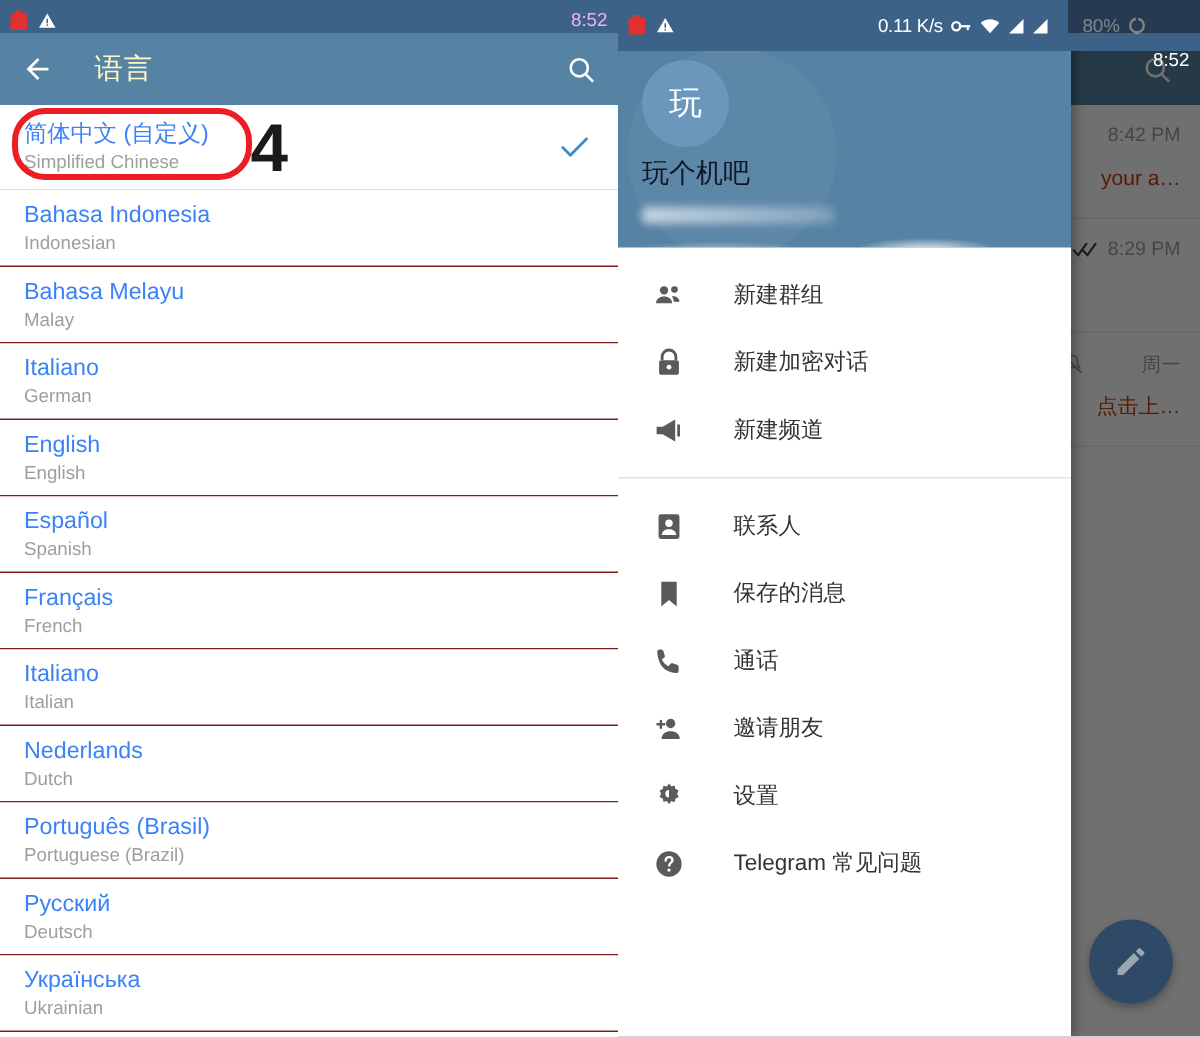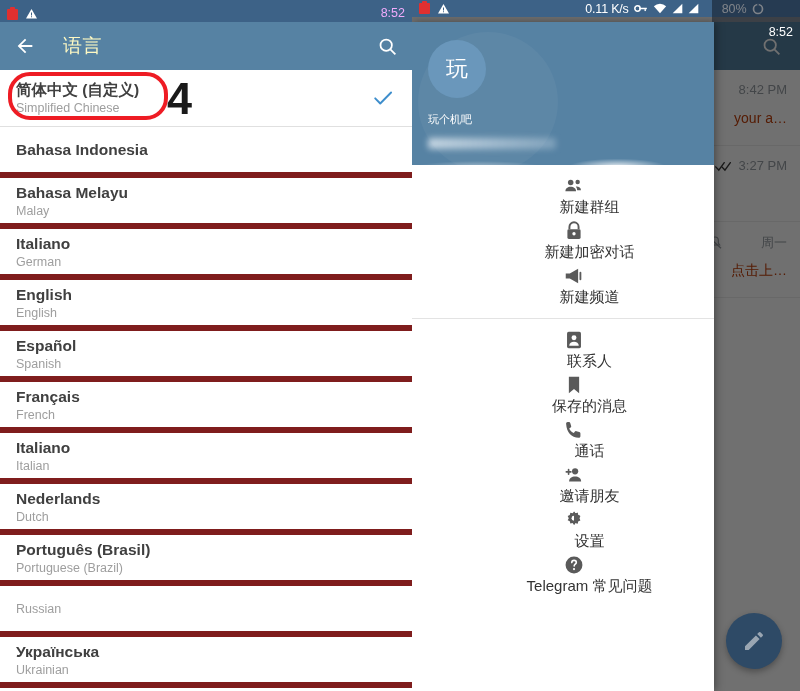--- a/index.html
+++ b/index.html
@@ -32,43 +32,43 @@
     height: 48px; background: #5682a3; display: flex; align-items: center;
     padding: 0 14px; color: #fef9c3;
   }
   .appbar-title { font-size: 19px; font-weight: 500; margin-left: 27px; letter-spacing: .5px; }
   .appbar-spacer { flex: 1; }
 
   .lang-list { background: #fff; }
   .lang-row {
     position: relative; height: 51px; padding: 0 16px;
     display: flex; flex-direction: column; justify-content: center;
-    border-bottom: 6px solid #7f1d1d; background: #fff;
+    border-bottom: 1px solid #7f1d1d; background: #fff;
   }
   .lang-row.first { height: 57px; border-bottom: 1px solid #e0e0e0; }
-  .lang-name { font-size: 15.5px; color: #404040; line-height: 19px; font-weight: 700; }
+  .lang-name { font-size: 15.5px; color: #3b82f6; line-height: 19px; font-weight: 400; }
   .lang-sub { font-size: 12.5px; color: #9e9e9e; line-height: 16px; margin-top: 1px; }
   .check {
     position: absolute; right: 18px; top: 50%; transform: translateY(-50%);
   }
 
   .annot-box {
     position: absolute; left: 8px; top: 72px; width: 160px; height: 48px;
     border: 4px solid #ee1c24; border-radius: 22px; pointer-events: none; z-index: 6;
   }
   .annot-num {
     position: absolute; left: 167px; top: 76px; z-index: 7;
     font-size: 45px; font-weight: 700; color: #1a1a1a;
     font-family: "Liberation Sans", sans-serif; line-height: 45px;
   }
 
   
   .panel-right { position: relative; width: 388px; height: 691px; background: #6e6e6e; overflow: hidden; }
 
-  .statusbar-dim { height: 17px; background: #3d6287; display:flex; align-items:center; padding: 0 7px; color:#fff; font-size:12.5px; }
+  .statusbar-dim { height: 34px; background: #3d6287; display:flex; align-items:center; padding: 0 7px; color:#fff; font-size:12.5px; }
   .sb-dim-right-mask {
     position: absolute; right: 0; top: 0; width: 88px; height: 22px;
     background: rgba(20,28,38,.55);
   }
 
   .chatlist-bg { position: absolute; left: 0; top: 22px; right: 0; bottom: 0; background: #fff; }
   .cl-appbar { height: 48px; background: #5682a3; position: relative; }
   .cl-search { position: absolute; right: 18px; top: 14px; }
   .cl-row { position: relative; height: 76px; border-bottom: 1px solid #ececec; padding: 11px 14px 0 0; }
   .cl-meta { position: absolute; right: 13px; top: 12px; display:flex; align-items:center; gap: 5px; font-size: 13px; color: #9aa0a6; }
@@ -93,35 +93,35 @@
     height: 143px; background: #5682a3; position: relative; padding: 18px 16px 0 16px;
     flex: none; overflow: hidden;
   }
   .dh-glow { position:absolute; left:6px; top:10px; width:140px; height:140px; border-radius:50%; background: rgba(255,255,255,.045); }
   .dh-avatar {
     width: 58px; height: 58px; border-radius: 50%; background: #6a97bb;
     display: flex; align-items: center; justify-content: center;
     color: #fff; font-size: 22px; position: relative; z-index: 2;
   }
   .dh-name {
-    position: absolute; left: 16px; bottom: 38px; color: #ffffff; font-size: 11px; z-index: 2;
+    position: absolute; left: 16px; bottom: 38px; color: #0f172a; font-size: 18px; z-index: 2;
   }
   .dh-phone {
     position: absolute; left: 16px; bottom: 16px; width: 128px; height: 11px; z-index: 2;
     background: linear-gradient(90deg, rgba(235,242,248,.72), rgba(226,236,245,.5) 55%, rgba(226,236,245,.28));
     filter: blur(3px); border-radius: 3px;
   }
   .dh-cloud {
     position: absolute; left: 0; right: 0; bottom: -2px; height: 20px; z-index: 1;
     background: radial-gradient(ellipse 70px 12px at 68% 100%, rgba(255,255,255,.9), rgba(255,255,255,0) 70%),
                 radial-gradient(ellipse 90px 9px at 22% 102%, rgba(255,255,255,.45), rgba(255,255,255,0) 72%);
   }
 
   .drawer-menu { flex: 1; padding-top: 9px; background: #fff; }
-  .dm-item { height: 45px; display: flex; align-items: center; padding-left: 22px; flex-direction: column; }
+  .dm-item { height: 45px; display: flex; align-items: center; padding-left: 22px; }
   .dm-icon { width: 24px; height: 24px; display:flex; align-items:center; justify-content:center; flex: none; }
   .dm-label { margin-left: 31px; font-size: 15px; color: #333333; }
   .dm-sep { height: 1px; background: #e3e3e3; margin: 9px 0 9px 0; }
 
   svg { display: block; }
 </style>
 </head>
 <body>
 
 <div class="screen">
@@ -195,20 +195,21 @@
           <div class="lang-name">简体中文 (自定义)</div>
           <div class="lang-sub">Simplified Chinese</div>
           <span class="check">
             <svg width="22" height="22" viewBox="0 0 24 24">
               <path d="M3.5 12.4 L9 18 L20.8 6" fill="none" stroke="#3e8ecc" stroke-width="2.1" stroke-linecap="round" stroke-linejoin="round"></path>
             </svg>
           </span>
         </div>
         <div class="lang-row">
           <div class="lang-name">Bahasa Indonesia</div>
+          <div class="lang-sub">Indonesian</div>
         </div>
         <div class="lang-row">
           <div class="lang-name">Bahasa Melayu</div>
           <div class="lang-sub">Malay</div>
         </div>
         <div class="lang-row">
           <div class="lang-name">Italiano</div>
           <div class="lang-sub">German</div>
         </div>
         <div class="lang-row">
@@ -229,21 +230,22 @@
         </div>
         <div class="lang-row">
           <div class="lang-name">Nederlands</div>
           <div class="lang-sub">Dutch</div>
         </div>
         <div class="lang-row">
           <div class="lang-name">Português (Brasil)</div>
           <div class="lang-sub">Portuguese (Brazil)</div>
         </div>
         <div class="lang-row">
-          <div class="lang-sub">Russian</div>
+          <div class="lang-name">Русский</div>
+          <div class="lang-sub">Deutsch</div>
         </div>
         <div class="lang-row">
           <div class="lang-name">Українська</div>
           <div class="lang-sub">Ukrainian</div>
         </div>
       </div>
 
     <div class="annot-box"></div>
     <div class="annot-num">4</div>
   </div>
@@ -267,21 +269,21 @@
             <div class="cl-snippet">your a…</div>
           </div>
           <div class="cl-row">
             <div class="cl-meta">
               <span>
                 <svg width="19" height="14" viewBox="0 0 26 16">
                   <path d="M1 9.2 L5.2 13.6 L12.6 3.4" fill="none" stroke="#3a3a3a" stroke-width="1.9" stroke-linecap="round"></path>
                   <path d="M9.4 9.2 L13.6 13.6 L21 3.4" fill="none" stroke="#3a3a3a" stroke-width="1.9" stroke-linecap="round"></path>
                 </svg>
               </span>
-              <span>3:27 PM</span>
+              <span>8:29 PM</span>
             </div>
           </div>
           <div class="cl-row">
             <div class="cl-meta" style="gap: 38px;">
               <span>
                 <svg width="16" height="16" viewBox="0 0 24 24">
                   <path d="M12 3a5 5 0 0 1 5 5v4l2 3H5l2-3V8a5 5 0 0 1 5-5z" fill="none" stroke="#9aa0a6" stroke-width="1.7"></path>
                   <line x1="3" y1="3.5" x2="21" y2="20" stroke="#9aa0a6" stroke-width="1.9"></line>
                 </svg>
               </span>

